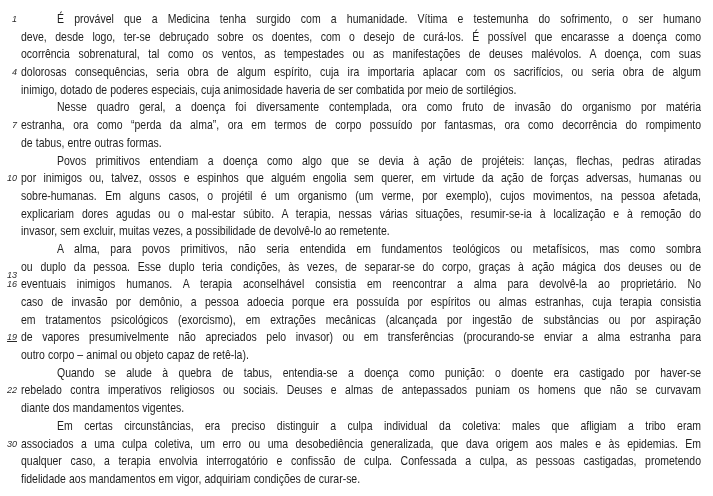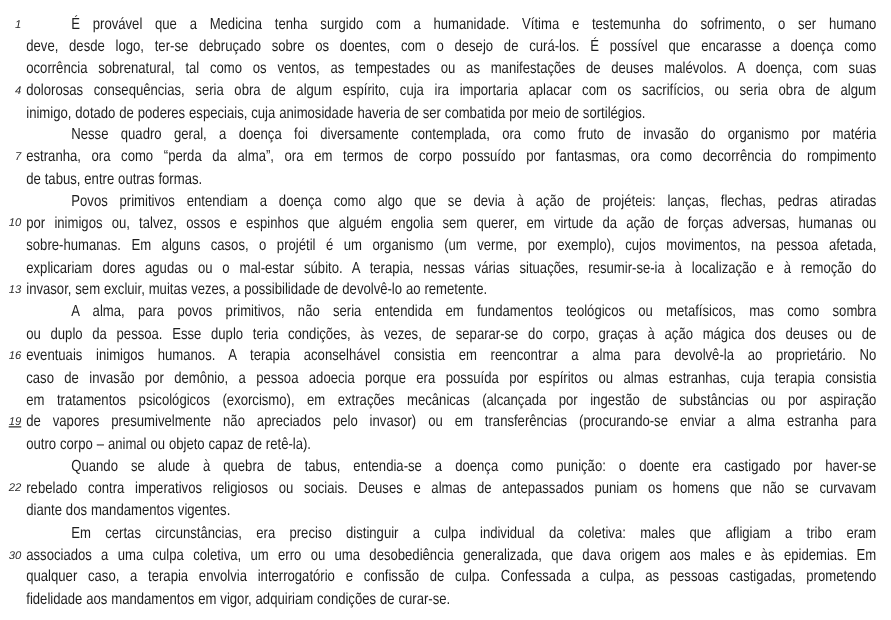--- a/index.html
+++ b/index.html
@@ -115,21 +115,21 @@
     <span class="line-num" style="color: rgb(43, 43, 43);"></span>
     <span class="line-text" style="color: rgb(30, 30, 30);">sobre-humanas. Em alguns casos, o projétil é um organismo (um verme, por exemplo), cujos movimentos, na pessoa afetada,</span>
   </div>
 
   <div class="line">
     <span class="line-num" style="color: rgb(43, 43, 43);"></span>
     <span class="line-text" style="color: rgb(30, 30, 30);">explicariam dores agudas ou o mal-estar súbito. A terapia, nessas várias situações, resumir-se-ia à localização e à remoção do</span>
   </div>
 
   <div class="line">
-    <span class="line-num" style="color: rgb(43, 43, 43);">13</span>
+    <span class="line-num" style="color: rgb(43, 43, 43); margin-top: 44px;">13</span>
     <span class="line-text para-end" style="color: rgb(30, 30, 30);">invasor, sem excluir, muitas vezes, a possibilidade de devolvê-lo ao remetente.</span>
   </div>
 
   <div class="line">
     <span class="line-num" style="color: rgb(43, 43, 43);"></span>
     <span class="line-text indent" style="color: rgb(30, 30, 30);">A alma, para povos primitivos, não seria entendida em fundamentos teológicos ou metafísicos, mas como sombra</span>
   </div>
 
   <div class="line">
     <span class="line-num" style="color: rgb(43, 43, 43);"></span>

